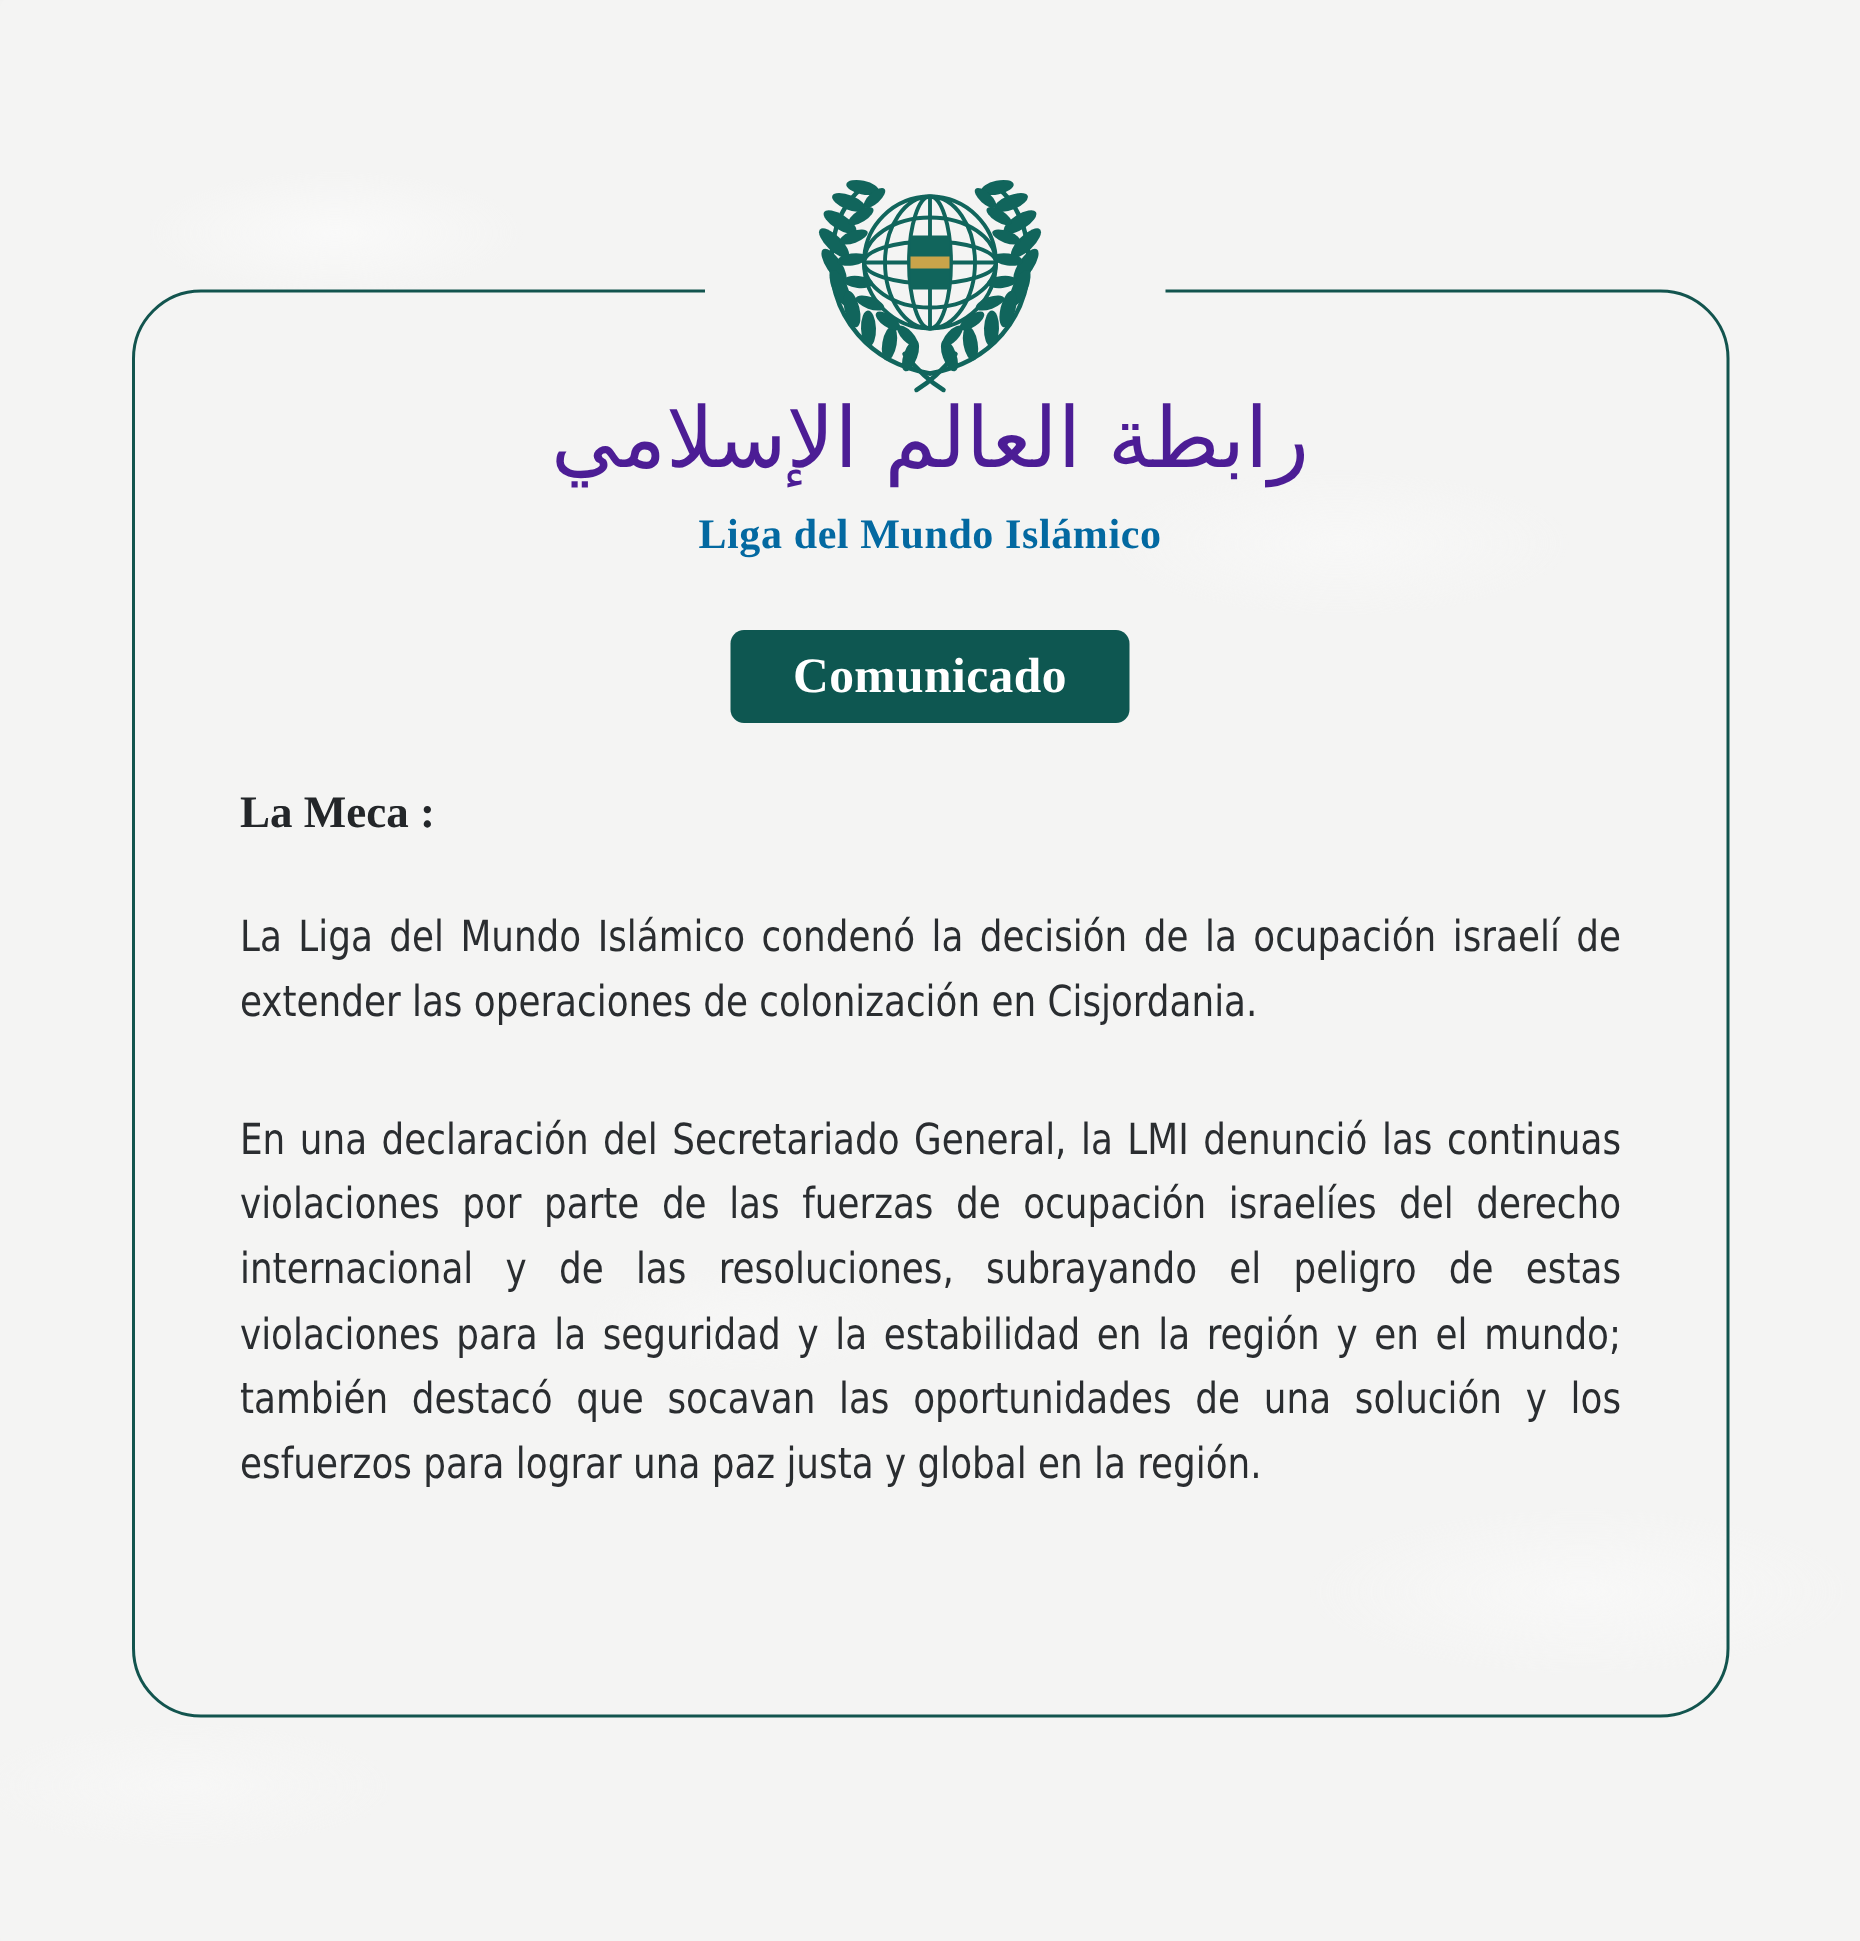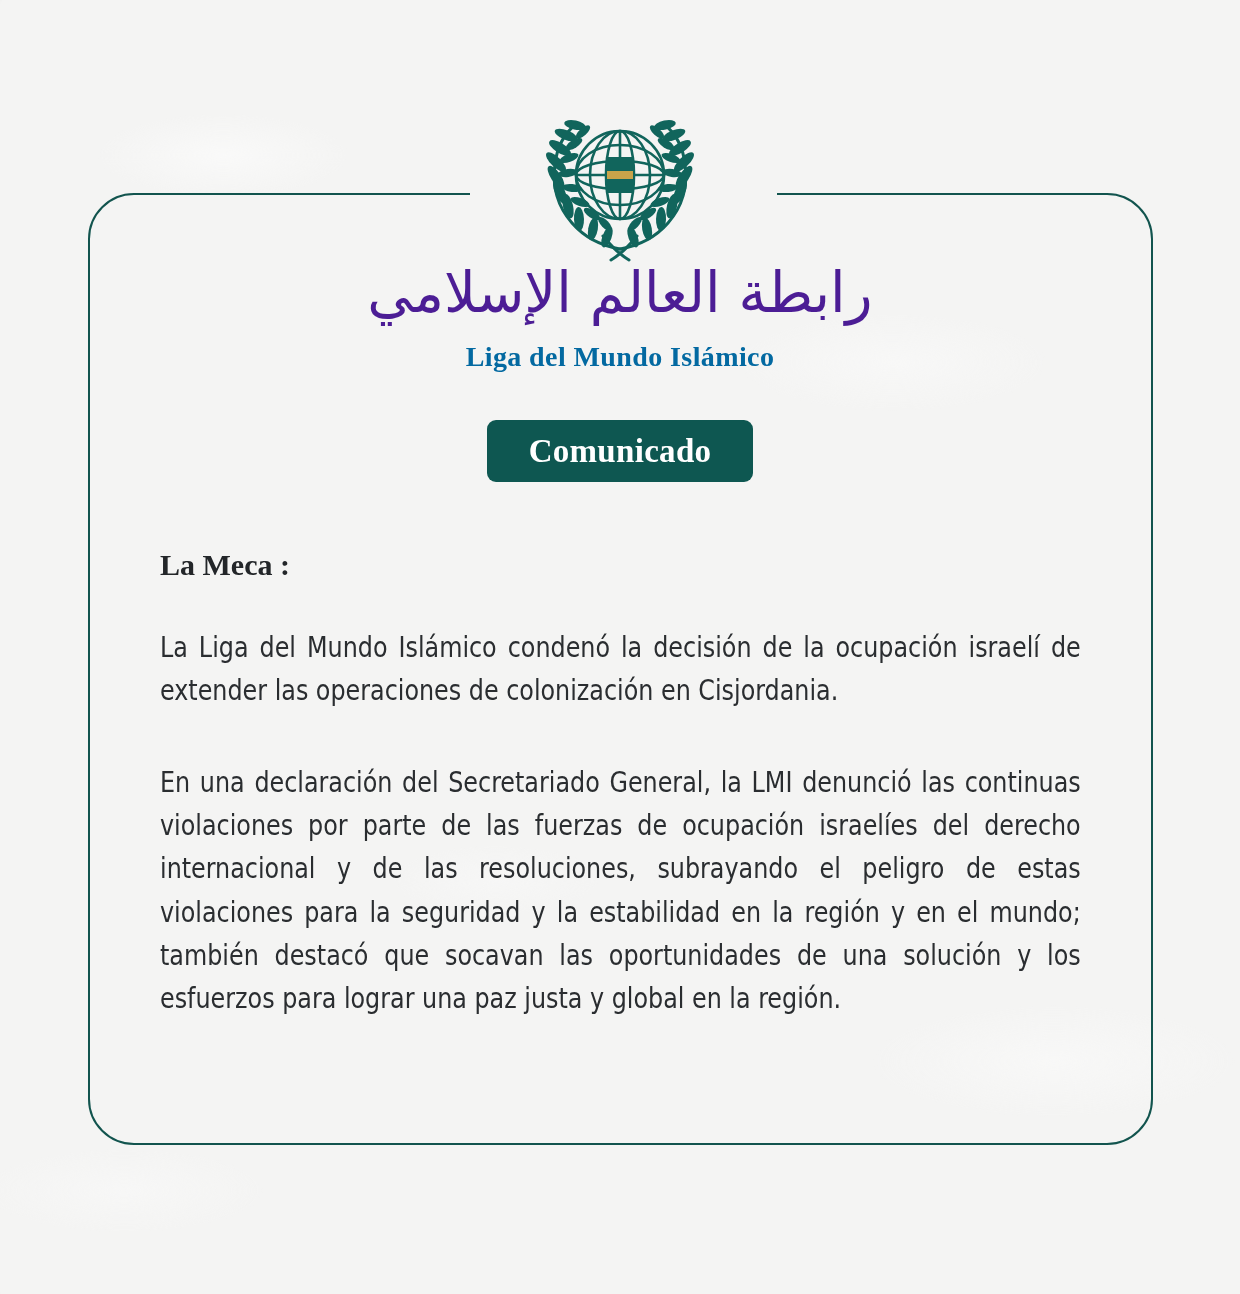--- a/index.html
+++ b/index.html
@@ -115,21 +115,20 @@
     letter-spacing: 0.3px;
     margin-top: 28px;
   }
 
   
   .content {
     position: absolute;
     left: 160px;
     top: 525px;
     width: 920px;
-    margin-top: 23px;
   }
   .dateline {
     font-family: "Liberation Serif", serif;
     font-weight: bold;
     font-size: 30px;
     color: #232629;
     margin: 0 0 44px 0;
   }
   .para {
     margin: 0 0 48px 0;

